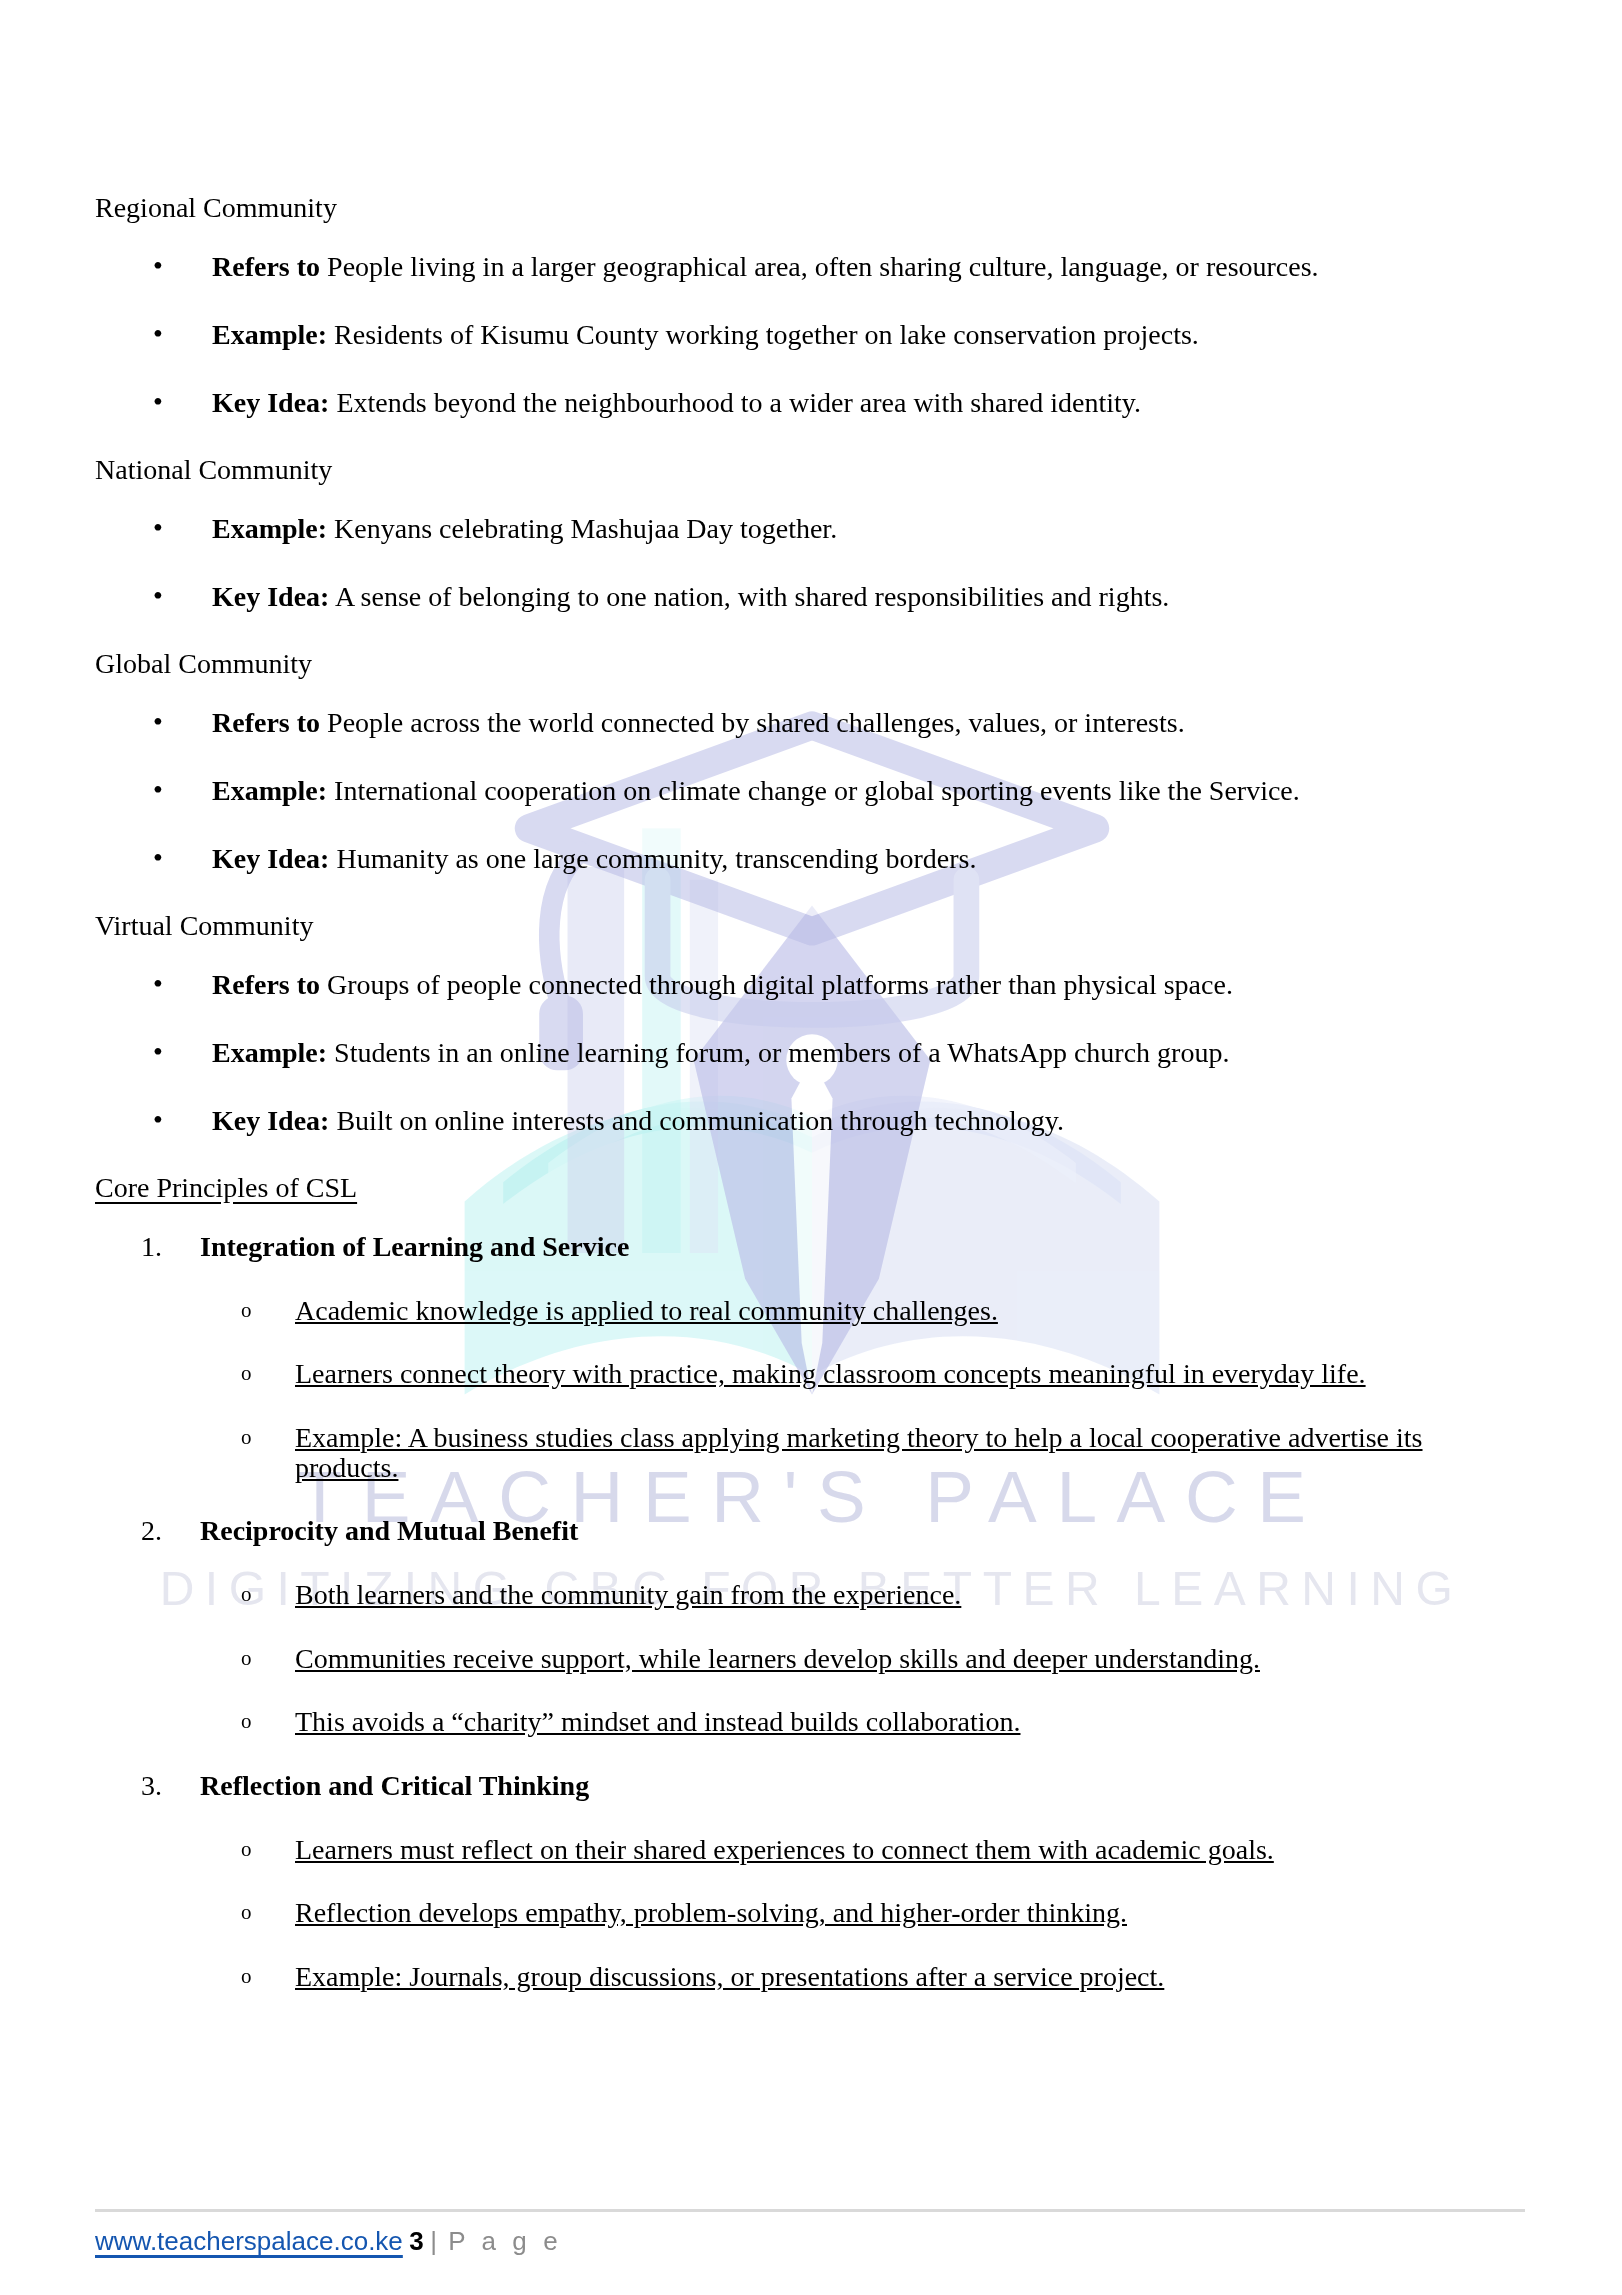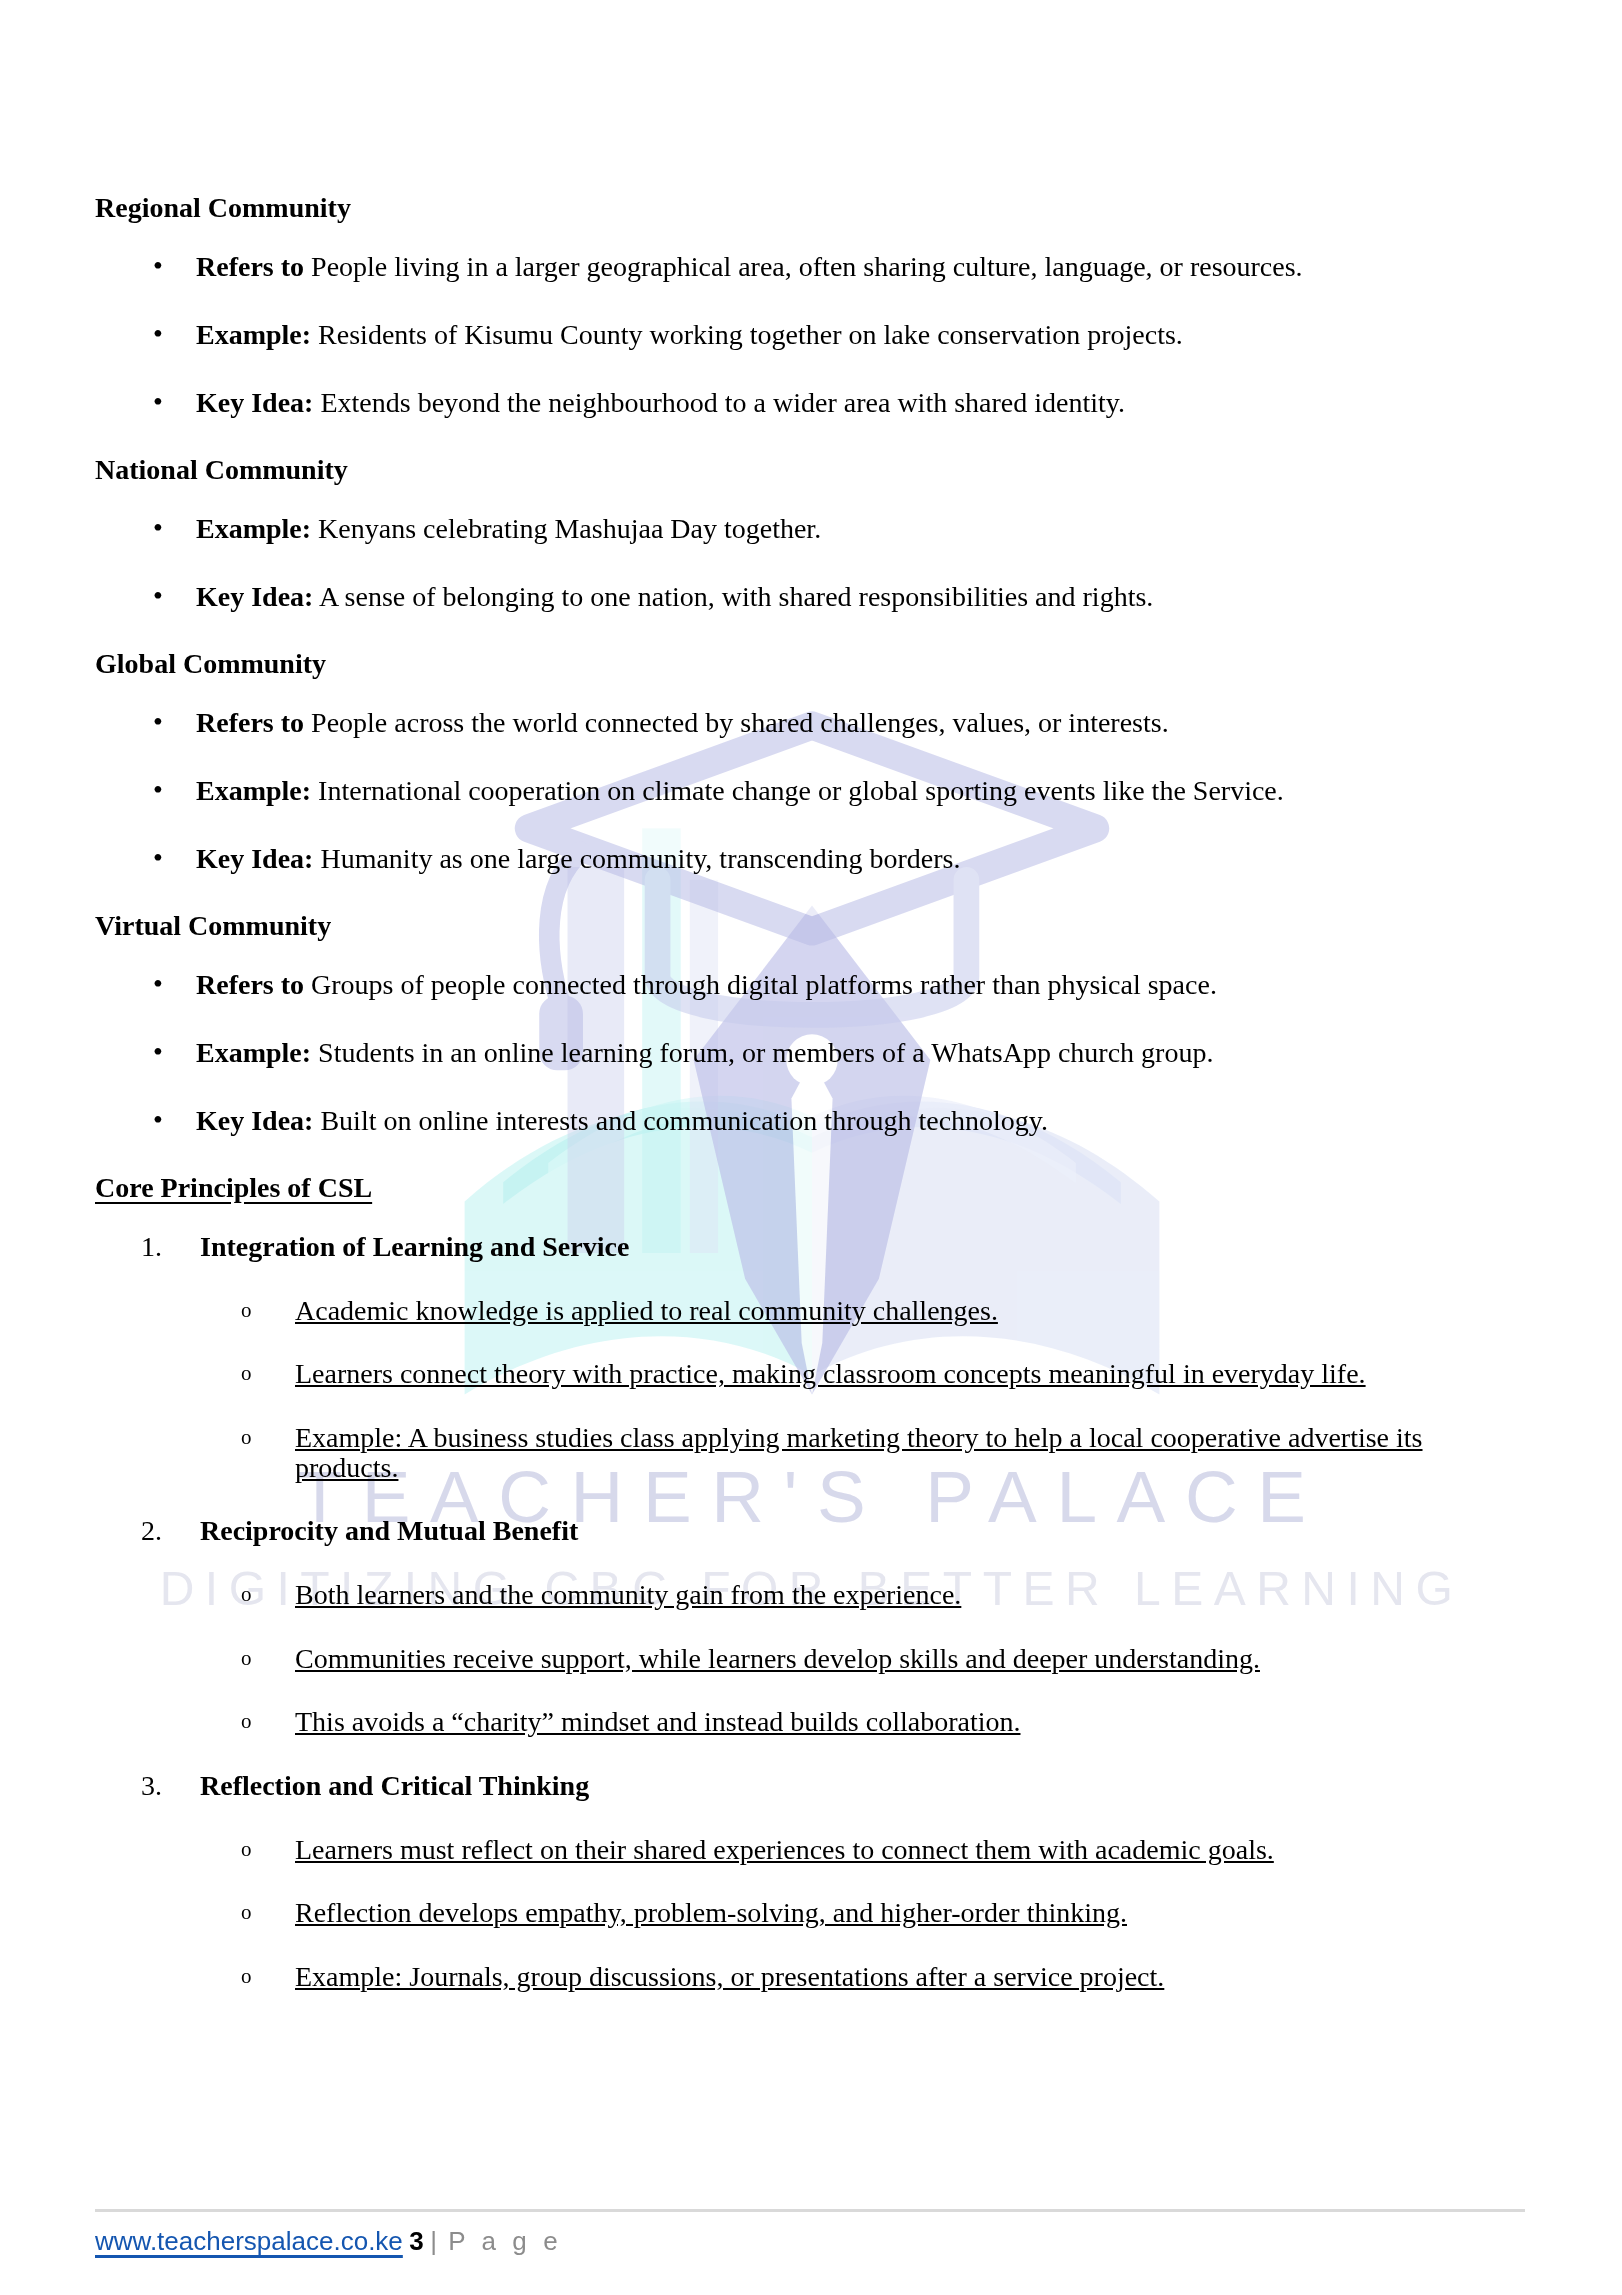--- a/index.html
+++ b/index.html
@@ -70,21 +70,21 @@
     left: 0; top: 0;
     width: 1623px;
     z-index: 2;
     padding-top: 194px;
   }
 
   .block { padding-left: 95px; padding-right: 98px; }
 
   h2.section-head {
     font-size: 28px;
-    font-weight: bold;
+    font-weight: normal;
     margin: 0 0 0 0;
     padding: 0 0 0 0;
     line-height: 1.0;
     height: 58px;
     display: flex;
     align-items: flex-start;
   }
 
   h2.underlined { text-decoration: underline; text-underline-offset: 4.6px; }
 
@@ -102,21 +102,21 @@
     min-height: 34px;
   }
   ul.bullets > li::before {
     content: "\2022";
     position: absolute;
     left: 58px;
     top: -1.3px;
     font-size: 28px;
     line-height: 1.06;
   }
-  li .lead { font-weight: bold; }
+  li .lead { font-weight: bold; margin-left: 16px; }
 
   ol.principles {
     list-style: none;
     margin: 0;
     padding: 0;
     counter-reset: principle;
   }
   ol.principles > li.principle {
     position: relative;
     counter-increment: principle;

